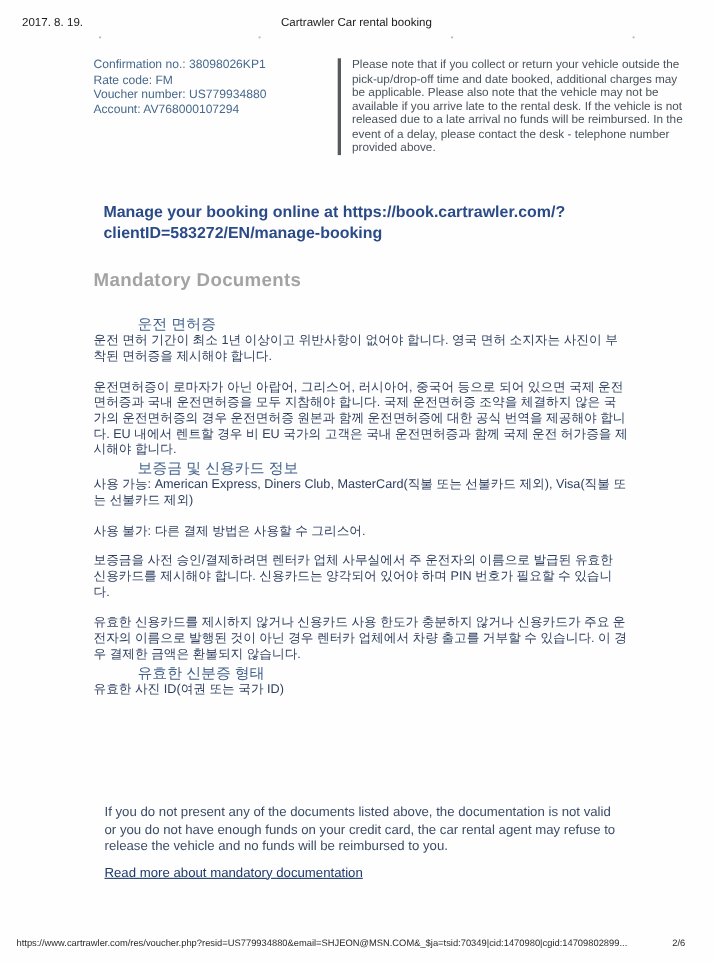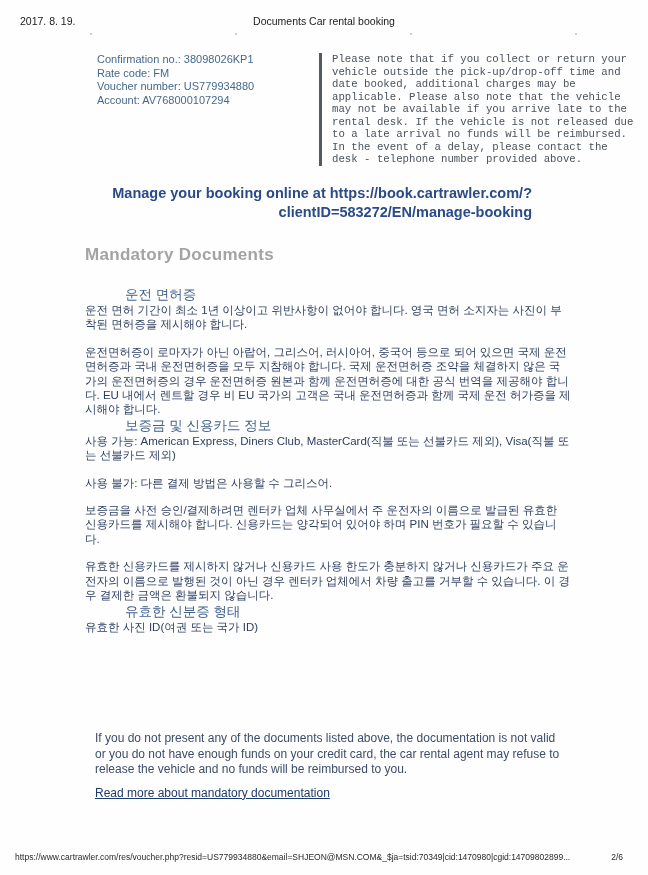--- a/index.html
+++ b/index.html
@@ -13,29 +13,29 @@
   
   .print-header { position:absolute; top:15px; left:0; width:100%; height:14px;
     font-size:10.5px; color:#1b1b1b; }
   .print-date { position:absolute; left:20px; top:0; }
   .print-title { display:block; width:100%; text-align:center; }
   .artifact-dots span { position:absolute; top:33px; width:2px; height:2px;
     background:#bdbdbd; border-radius:50%; }
   .dot1{left:90px;} .dot2{left:235px;} .dot3{left:410px;} .dot4{left:575px;}
 
   
-  .top-row { position:absolute; top:53px; left:85px; width:537px; display:flex; align-items:flex-start;margin-left:12px; }
+  .top-row { position:absolute; top:53px; left:85px; width:537px; display:flex; align-items:flex-start; }
   .confirmation { width:222px; font-size:11px; line-height:13.6px; color:#47688d; }
   .notice-box { width:315px; border-left:3px solid #555a5e; padding-left:10px;
-    font-size:10.7px; line-height:12.5px; color:#49525c;font-family:Liberation Mono, monospace; }
+    font-size:10.7px; line-height:12.5px; color:#49525c; }
 
   
-  .manage { position:absolute; top:184px; left:80px; width:452px;
+  .manage { position:absolute; top:184px; left:94px; width:452px;
     font-size:14.5px; font-weight:bold; color:#2b4b88; line-height:19px;
-    overflow-wrap:anywhere; text-decoration:none; display:block;text-align:right; }
+    overflow-wrap:anywhere; text-decoration:none; display:block; }
 
   
   .mandatory { position:absolute; top:245px; left:85px; width:482px;
     font-size:17px; font-weight:bold; color:#a3a3a3;
     letter-spacing:0.3px; }
 
   
   .sections { position:absolute; top:286px; left:85px; width:486px;
     color:#2d3e60; font-size:11.5px; line-height:14.4px; }
   .sec-heading { font-size:13.5px; font-weight:400; color:#41628c; line-height:17px;margin-left:40px; }
@@ -55,21 +55,21 @@
   .footer-url { overflow:hidden; }
   .page-num { margin-left:12px; }
 </style>
 </head>
 <body>
 
 <div class="page">
 
   <div class="print-header">
     <span class="print-date">2017. 8. 19.</span>
-    <span class="print-title">Documents Car rental booking</span>
+    <span class="print-title">Cartrawler Car rental booking</span>
   </div>
 
   <div class="artifact-dots">
     <span class="dot1"></span>
     <span class="dot2"></span>
     <span class="dot3"></span>
     <span class="dot4"></span>
   </div>
 
   <div class="top-row">

